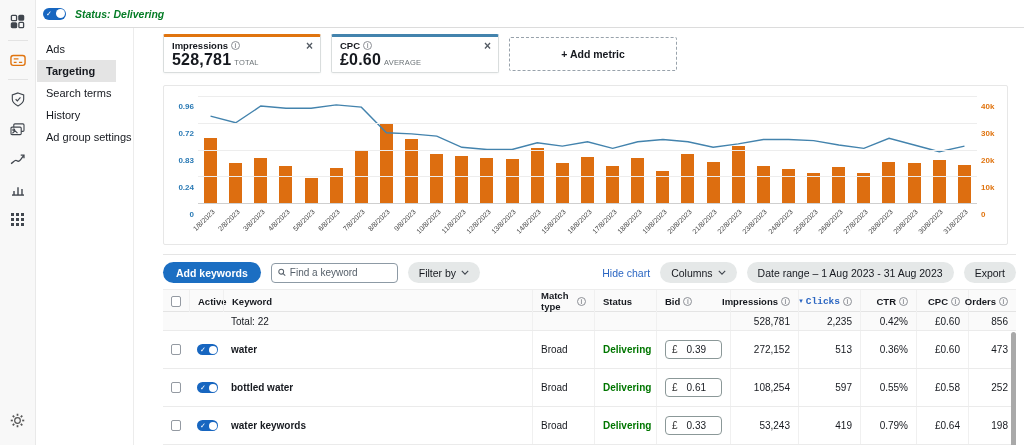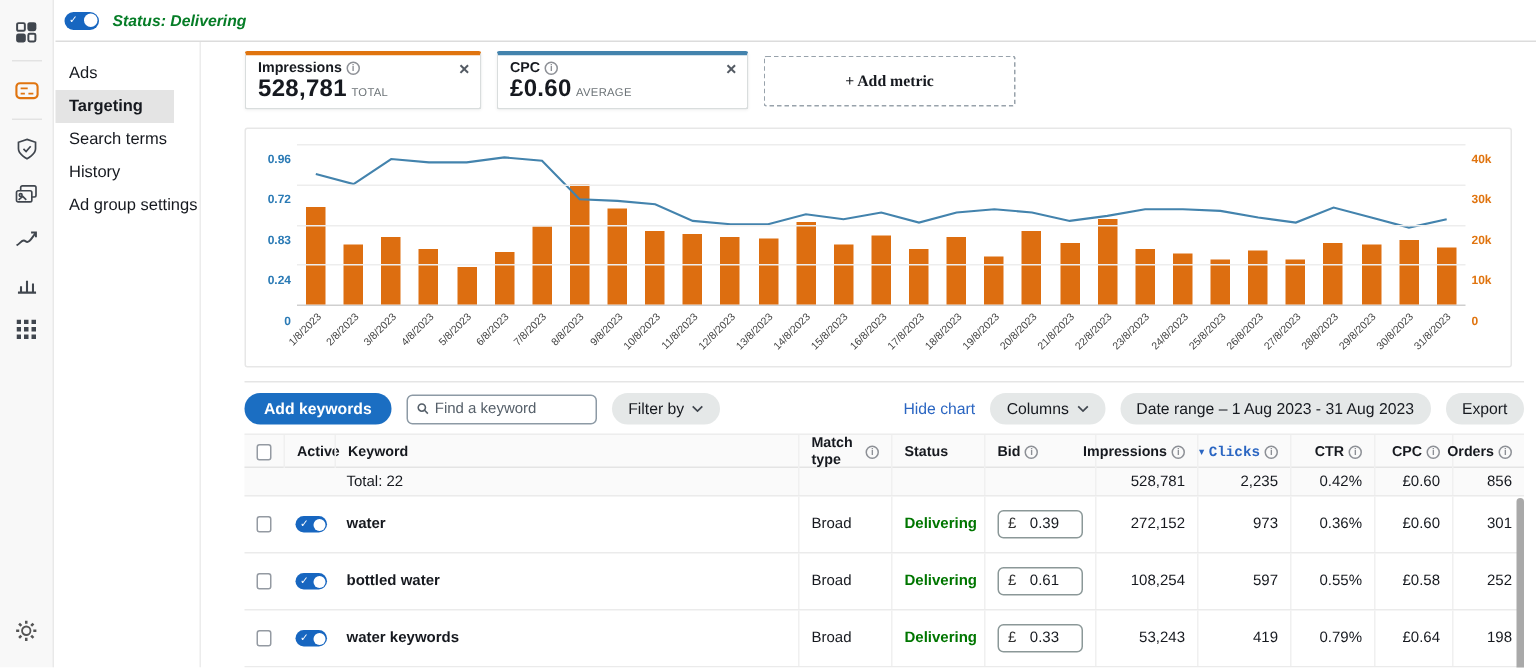--- a/index.html
+++ b/index.html
@@ -33,21 +33,21 @@
   .main { position:absolute; left:160px; top:28px; right:0; bottom:0; background:#fff; padding:6px 8px 0 3px; }
 
   
   .metric-row { display:flex; gap:10px; align-items:flex-start; }
   .metric-card { width:158px; height:39px; border:1px solid #d9dddd; border-top-width:3px; border-radius:2px; background:#fff; padding:3px 8px 0; position:relative; box-shadow:0 1px 2px rgba(0,0,0,.04); }
   .metric-card.cpc { width:168px; }
   .mc-head { display:flex; align-items:center; gap:3px; font-size:9.5px; font-weight:bold; }
   .mc-close { position:absolute; right:7px; top:3px; font-size:12px; color:#545b64; cursor:pointer; line-height:12px; }
   .mc-val { font-size:16px; font-weight:bold; letter-spacing:.2px; }
   .mc-qual { font-size:7.5px; color:#6c7377; font-weight:normal; margin-left:3px; }
-  .add-metric { width:168px; height:34px; margin-top:3px; border:1px dashed #98a2ab; border-radius:2px; display:flex; align-items:center; justify-content:center; font-size:10.5px; font-weight:bold; color:#16191f; cursor:pointer; background:#fff;font-family:Liberation Serif, serif; }
+  .add-metric { width:168px; height:34px; margin-top:3px; border:1px dashed #98a2ab; border-radius:2px; display:flex; align-items:center; justify-content:center; font-size:10.5px; font-weight:bold; color:#16191f; cursor:pointer; background:#fff; }
   .info-i { display:inline-flex; width:9px; height:9px; border:1px solid #8d9096; border-radius:50%; color:#8d9096; font-size:6.5px; align-items:center; justify-content:center; font-weight:bold; font-style:normal; flex:0 0 auto; }
 
   
   .chart-card { margin-top:12px; margin-right:8px; border:1px solid #e7e7e7; border-radius:2px; height:160px; padding:10px 4px 0 4px; display:flex; }
   .yaxis { width:30px; position:relative; font-size:8px; font-weight:bold; }
   .yaxis.left  { color:#2a7ab5; }
   .yaxis.right { width:26px; color:#e0740f; }
   .yaxis .tick { position:absolute; transform:translateY(-50%); right:4px; }
   .yaxis.right .tick { right:auto; left:4px; }
   .plot-wrap { flex:1; position:relative; }
@@ -459,24 +459,24 @@
           <div class="cell bl">
             <span class="status-delivering">Delivering</span>
           </div>
           <div class="cell bl">
             <div class="bid-box">
               <span class="cur">£</span>
               <span class="val">0.39</span>
             </div>
           </div>
           <div class="cell r bl">272,152</div>
-          <div class="cell r bl">973</div>
+          <div class="cell r bl">513</div>
           <div class="cell r bl">0.36%</div>
           <div class="cell r bl">£0.60</div>
-          <div class="cell r bl">301</div>
+          <div class="cell r bl">473</div>
         </div>
         <div class="grid-row trow">
           <div class="cell">
             <div class="checkbox"></div>
           </div>
           <div class="cell">
             <div class="toggle sm"></div>
           </div>
           <div class="cell kw">bottled water</div>
           <div class="cell bl">Broad</div>

